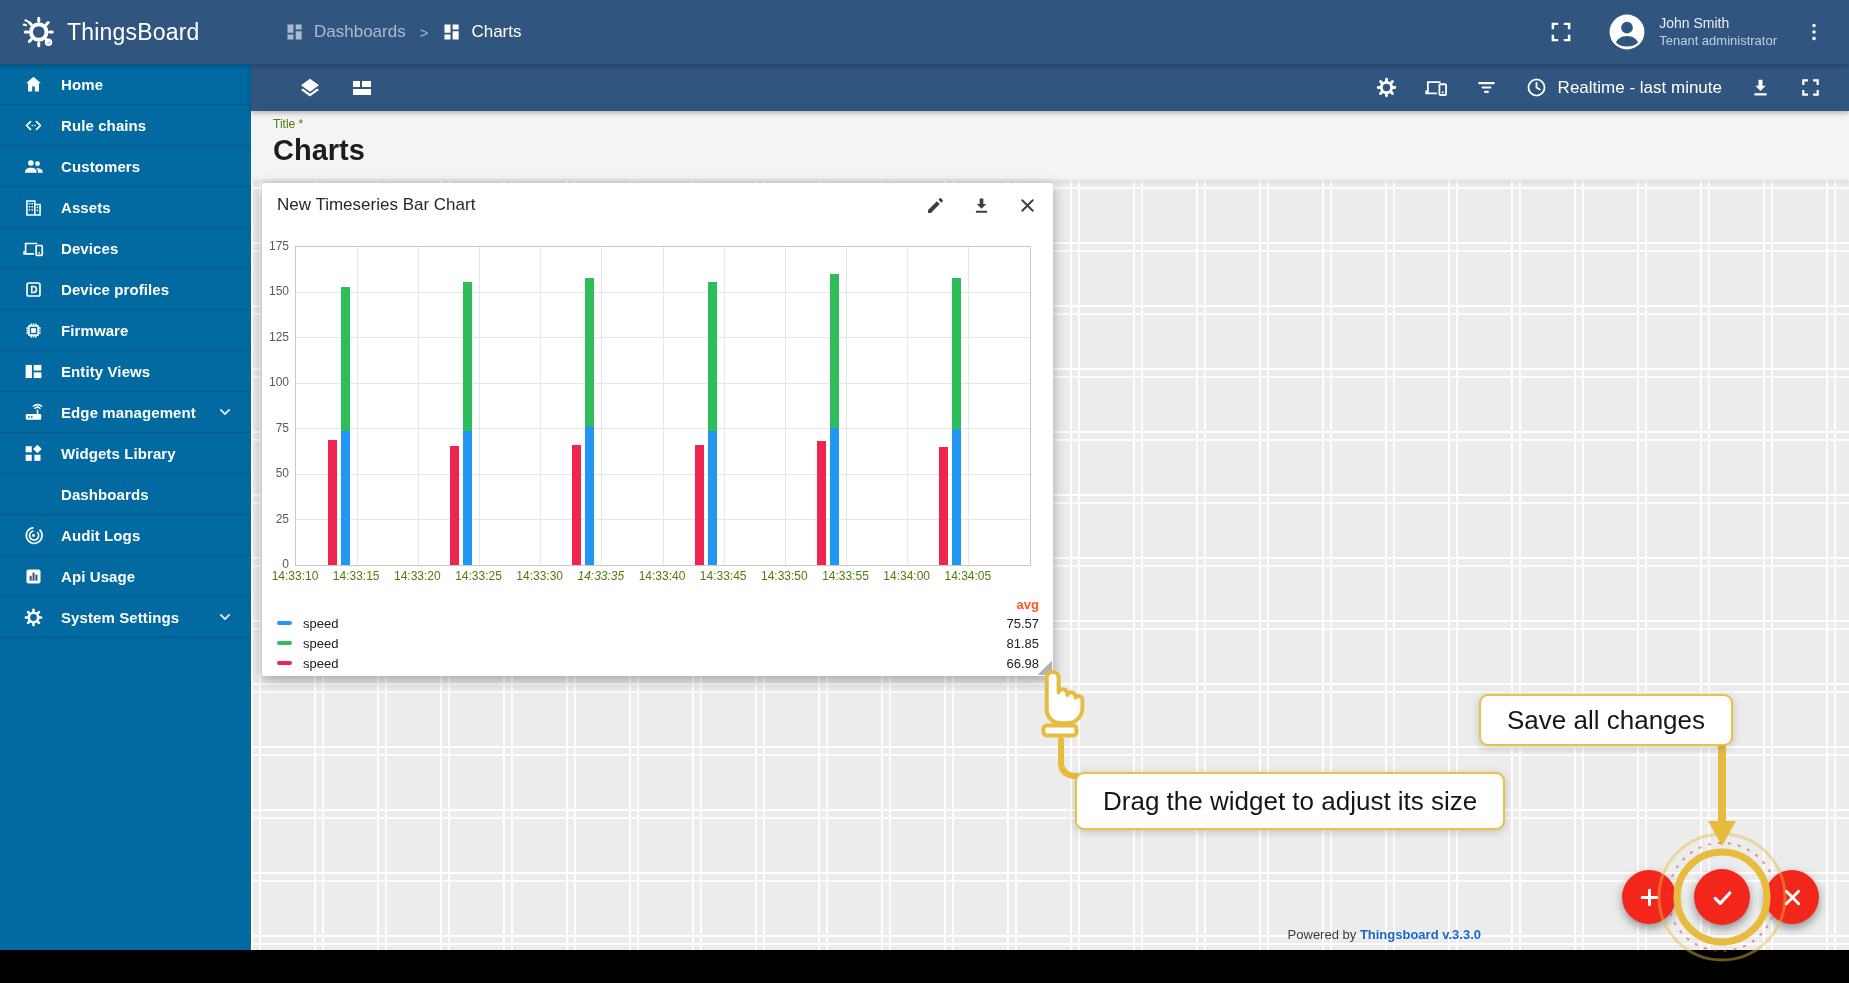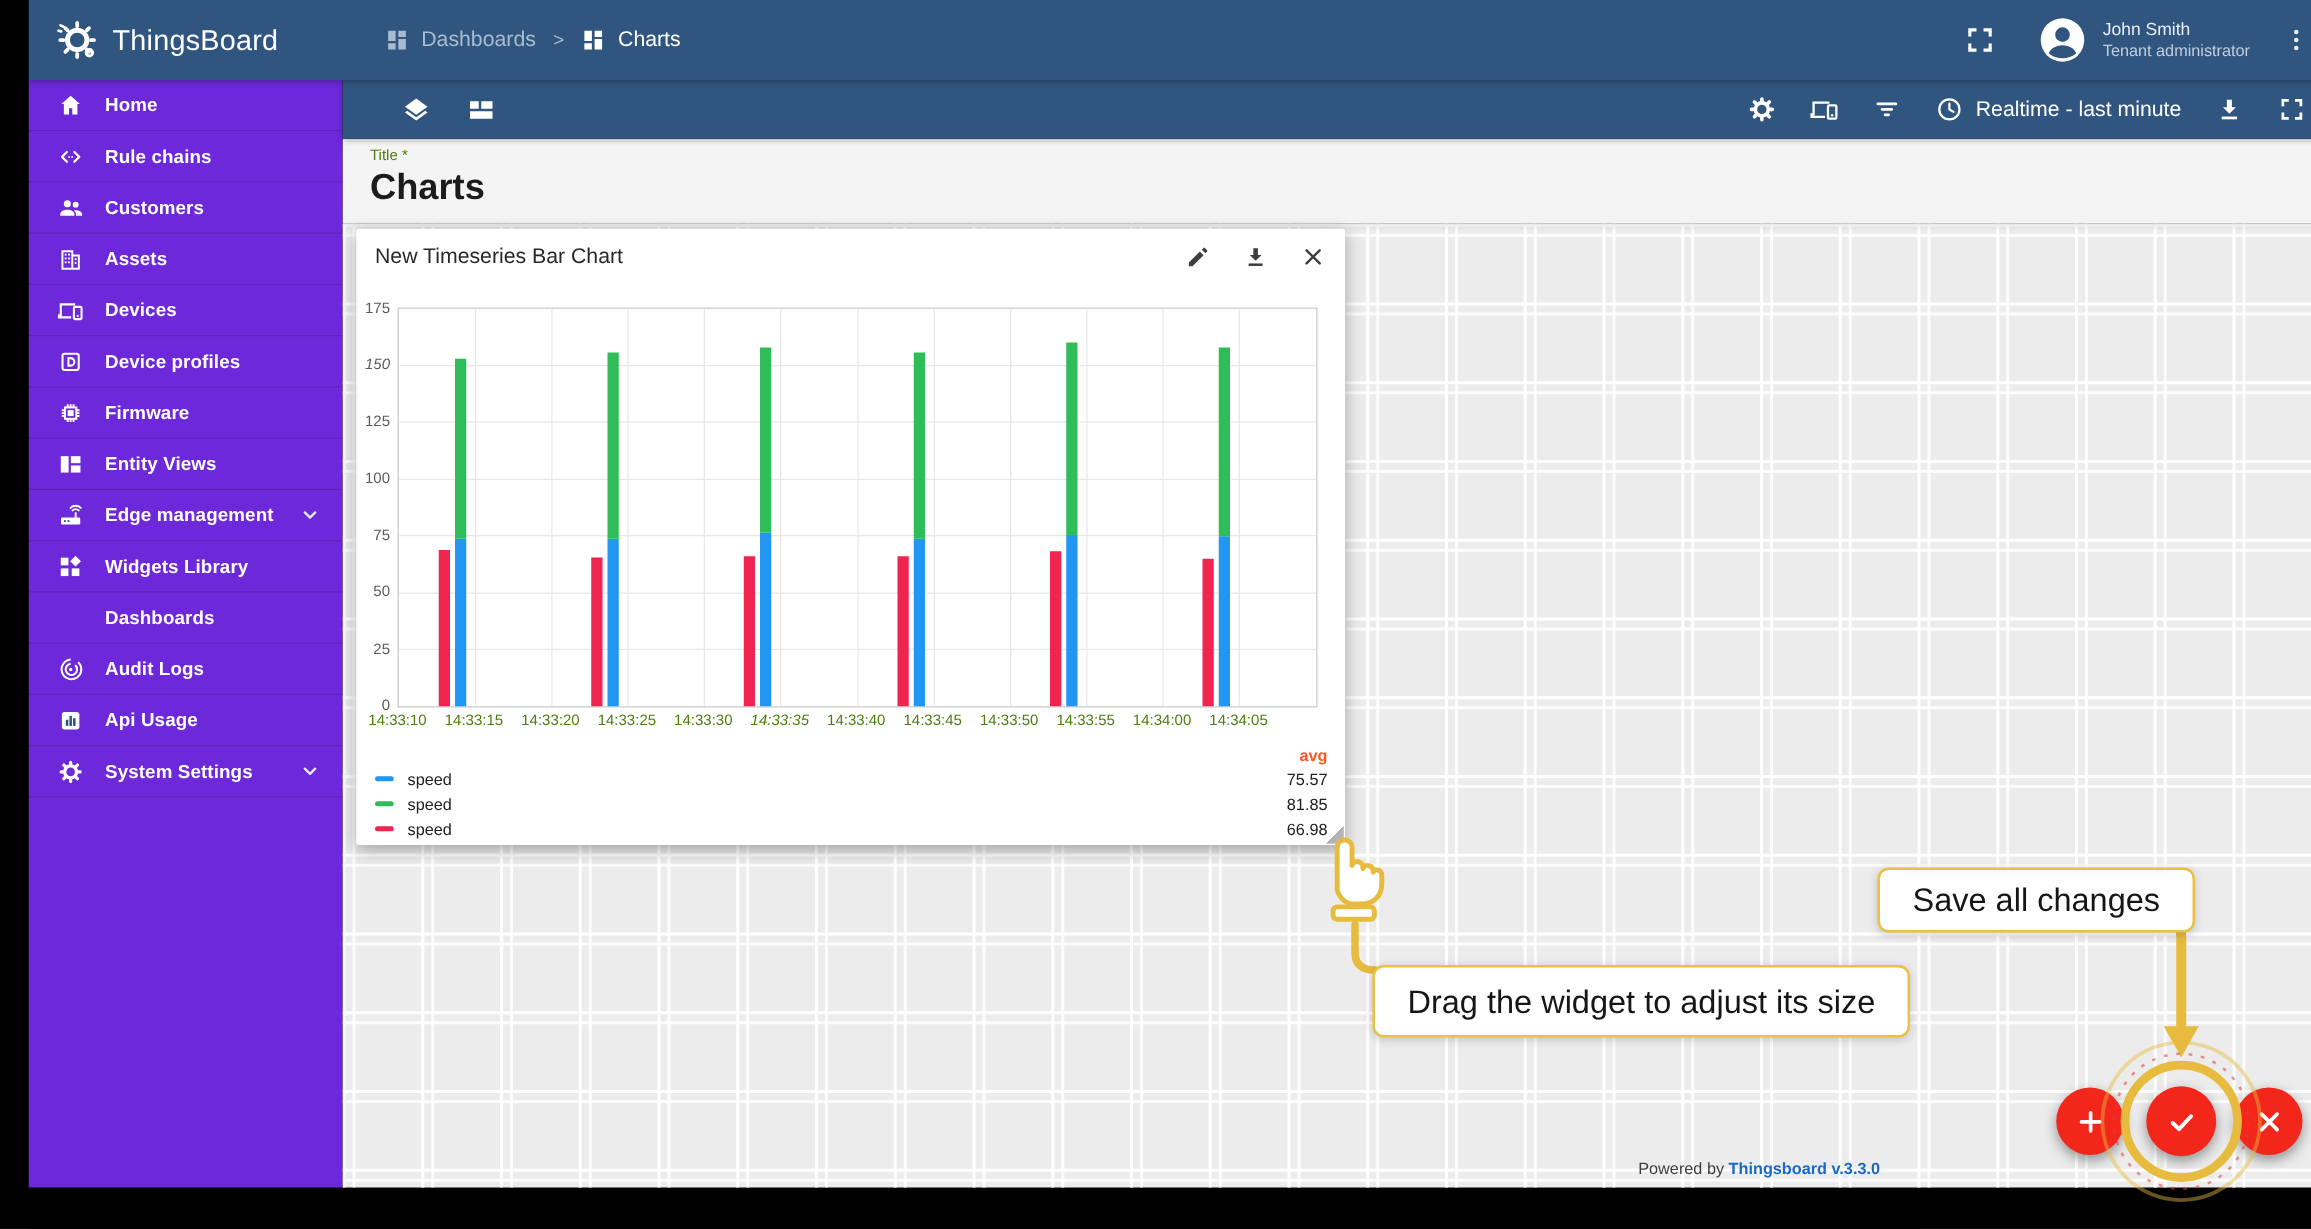--- a/index.html
+++ b/index.html
@@ -1,18 +1,18 @@
 <!DOCTYPE html>
 <html><head>
 <meta charset="utf-8">
 <style>
   *{box-sizing:border-box;margin:0;padding:0}
   html,body{width:1849px;height:983px;overflow:hidden;background:#000;
     font-family:"Liberation Sans","DejaVu Sans",sans-serif;}
-  .stage{position:absolute;left:0;top:0;width:1513px;height:983px;background:#000;margin-left:23px;}
+  .stage{position:absolute;left:0;top:0;width:1513px;height:983px;background:#000;}
   .ic{display:inline-block;line-height:0}
   .ic svg{width:100%;height:100%;display:block}
 
   
   .topbar{position:absolute;left:0;top:0;width:1849px;height:64px;background:#305680;
     display:flex;align-items:center;color:#fff;z-index:4;box-shadow:0 2px 5px rgba(0,0,0,.25)}
   .logo{width:251px;display:flex;align-items:center;gap:11px;padding-left:20px;flex:none}
   .logo .ic{width:36px;height:36px}
   .logo-text{font-size:23px;letter-spacing:.2px}
   .breadcrumb{display:flex;align-items:center;font-size:17px;padding-left:34px}
@@ -22,21 +22,21 @@
   .crumb-sep{color:#a9bbd0;margin:0 14px;font-size:15px}
   .topbar-right{margin-left:auto;display:flex;align-items:center;padding-right:24px}
   .tb-btn{width:26px;height:26px;color:#fff;cursor:pointer}
   .avatar{width:38px;height:38px;margin-left:34px;margin-right:13px;cursor:pointer}
   .user-texts{line-height:1.25;margin-right:26px}
   .user-name{font-size:14px;color:#e8edf3}
   .user-role{font-size:13px;color:#c2cedd}
   .more-vert{width:22px;height:22px;color:#e8edf3;cursor:pointer}
 
   
-  .sidebar{position:absolute;left:0;top:64px;width:251px;height:886px;background:#6d28d9;z-index:3}
+  .sidebar{position:absolute;left:0;top:64px;width:251px;height:886px;background:#0369a1;z-index:3}
   .side-item{height:41px;display:flex;align-items:center;color:#fff;cursor:pointer;
     border-bottom:1px solid rgba(0,0,0,.14);position:relative}
   .side-ic{width:21px;height:21px;margin-left:23px;flex:none}
   .side-label{margin-left:17px;font-size:15px;font-weight:bold;letter-spacing:.1px}
   .side-chev{position:absolute;right:16px;width:20px;height:20px;color:#dfe7f0}
 
   
   .toolbar{position:absolute;left:251px;top:64px;width:1598px;height:47px;background:#305680;
     display:flex;align-items:center;color:#fff;z-index:3;box-shadow:0 2px 5px rgba(0,0,0,.28)}
   .toolbar-left{display:flex;align-items:center;gap:28px;padding-left:47px}
@@ -459,21 +459,21 @@
           <div class="bar" style="left: 656.483px; width: 9px; bottom: 0px; height: 136.286px; background: rgb(33, 150, 243);"></div>
           <div class="bar" style="left: 656.483px; width: 9px; bottom: 136.286px; height: 150.823px; background: rgb(46, 189, 89);"></div>
           <div class="bar" style="left: 643.483px; width: 9px; bottom: 0px; height: 118.114px; background: rgb(240, 37, 79);"></div>
         </div>
     <div class="y-label" style="top: 330px;">0</div>
         <div class="y-label" style="top: 284.571px;">25</div>
         <div class="y-label" style="top: 239.143px;">50</div>
         <div class="y-label" style="top: 193.714px;">75</div>
         <div class="y-label" style="top: 148.286px;">100</div>
         <div class="y-label" style="top: 102.857px;">125</div>
-        <div class="y-label" style="top: 57.4286px; font-style: italic;">150</div>
+        <div class="y-label" style="top: 57.4286px;">150</div>
         <div class="y-label" style="top: 12px;">175</div>
         <div class="x-label" style="left: -2px;">14:33:10</div>
         <div class="x-label" style="left: 59.1667px;">14:33:15</div>
         <div class="x-label" style="left: 120.333px;">14:33:20</div>
         <div class="x-label" style="left: 181.5px;">14:33:25</div>
         <div class="x-label" style="left: 242.667px;">14:33:30</div>
         <div class="x-label" style="left: 303.833px; font-style: italic;">14:33:35</div>
         <div class="x-label" style="left: 365px;">14:33:40</div>
         <div class="x-label" style="left: 426.167px;">14:33:45</div>
         <div class="x-label" style="left: 487.333px;">14:33:50</div>

